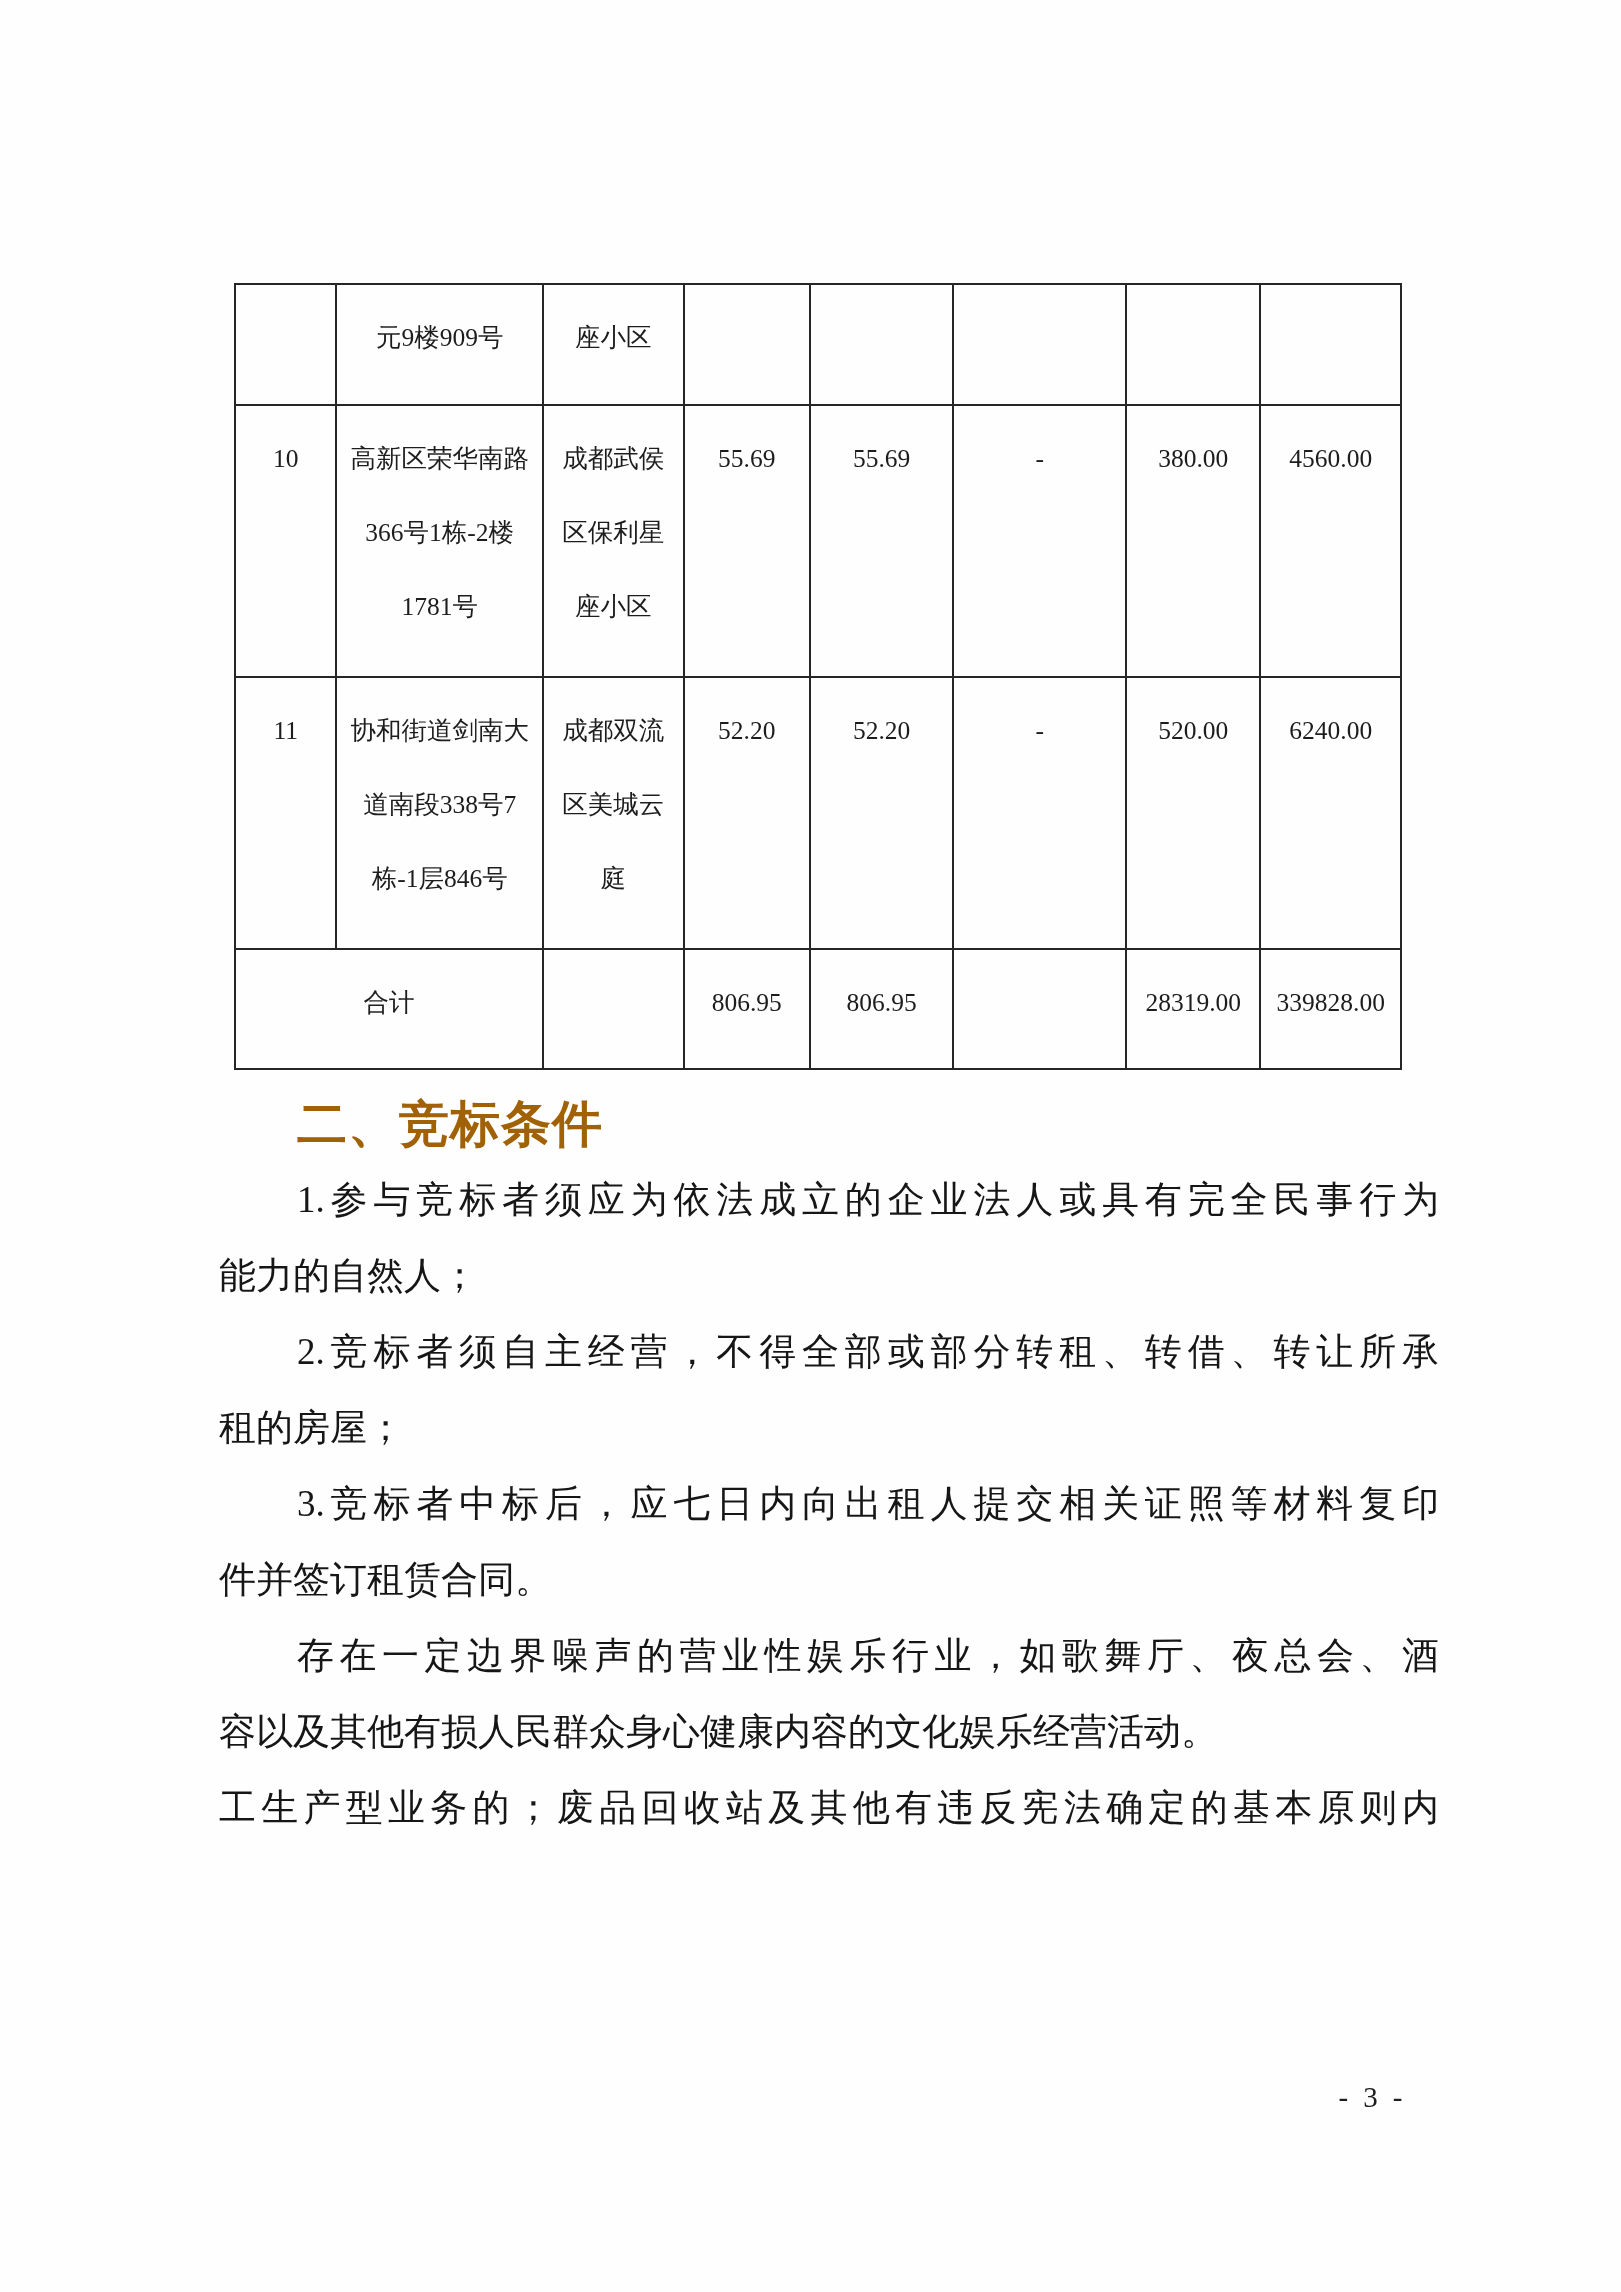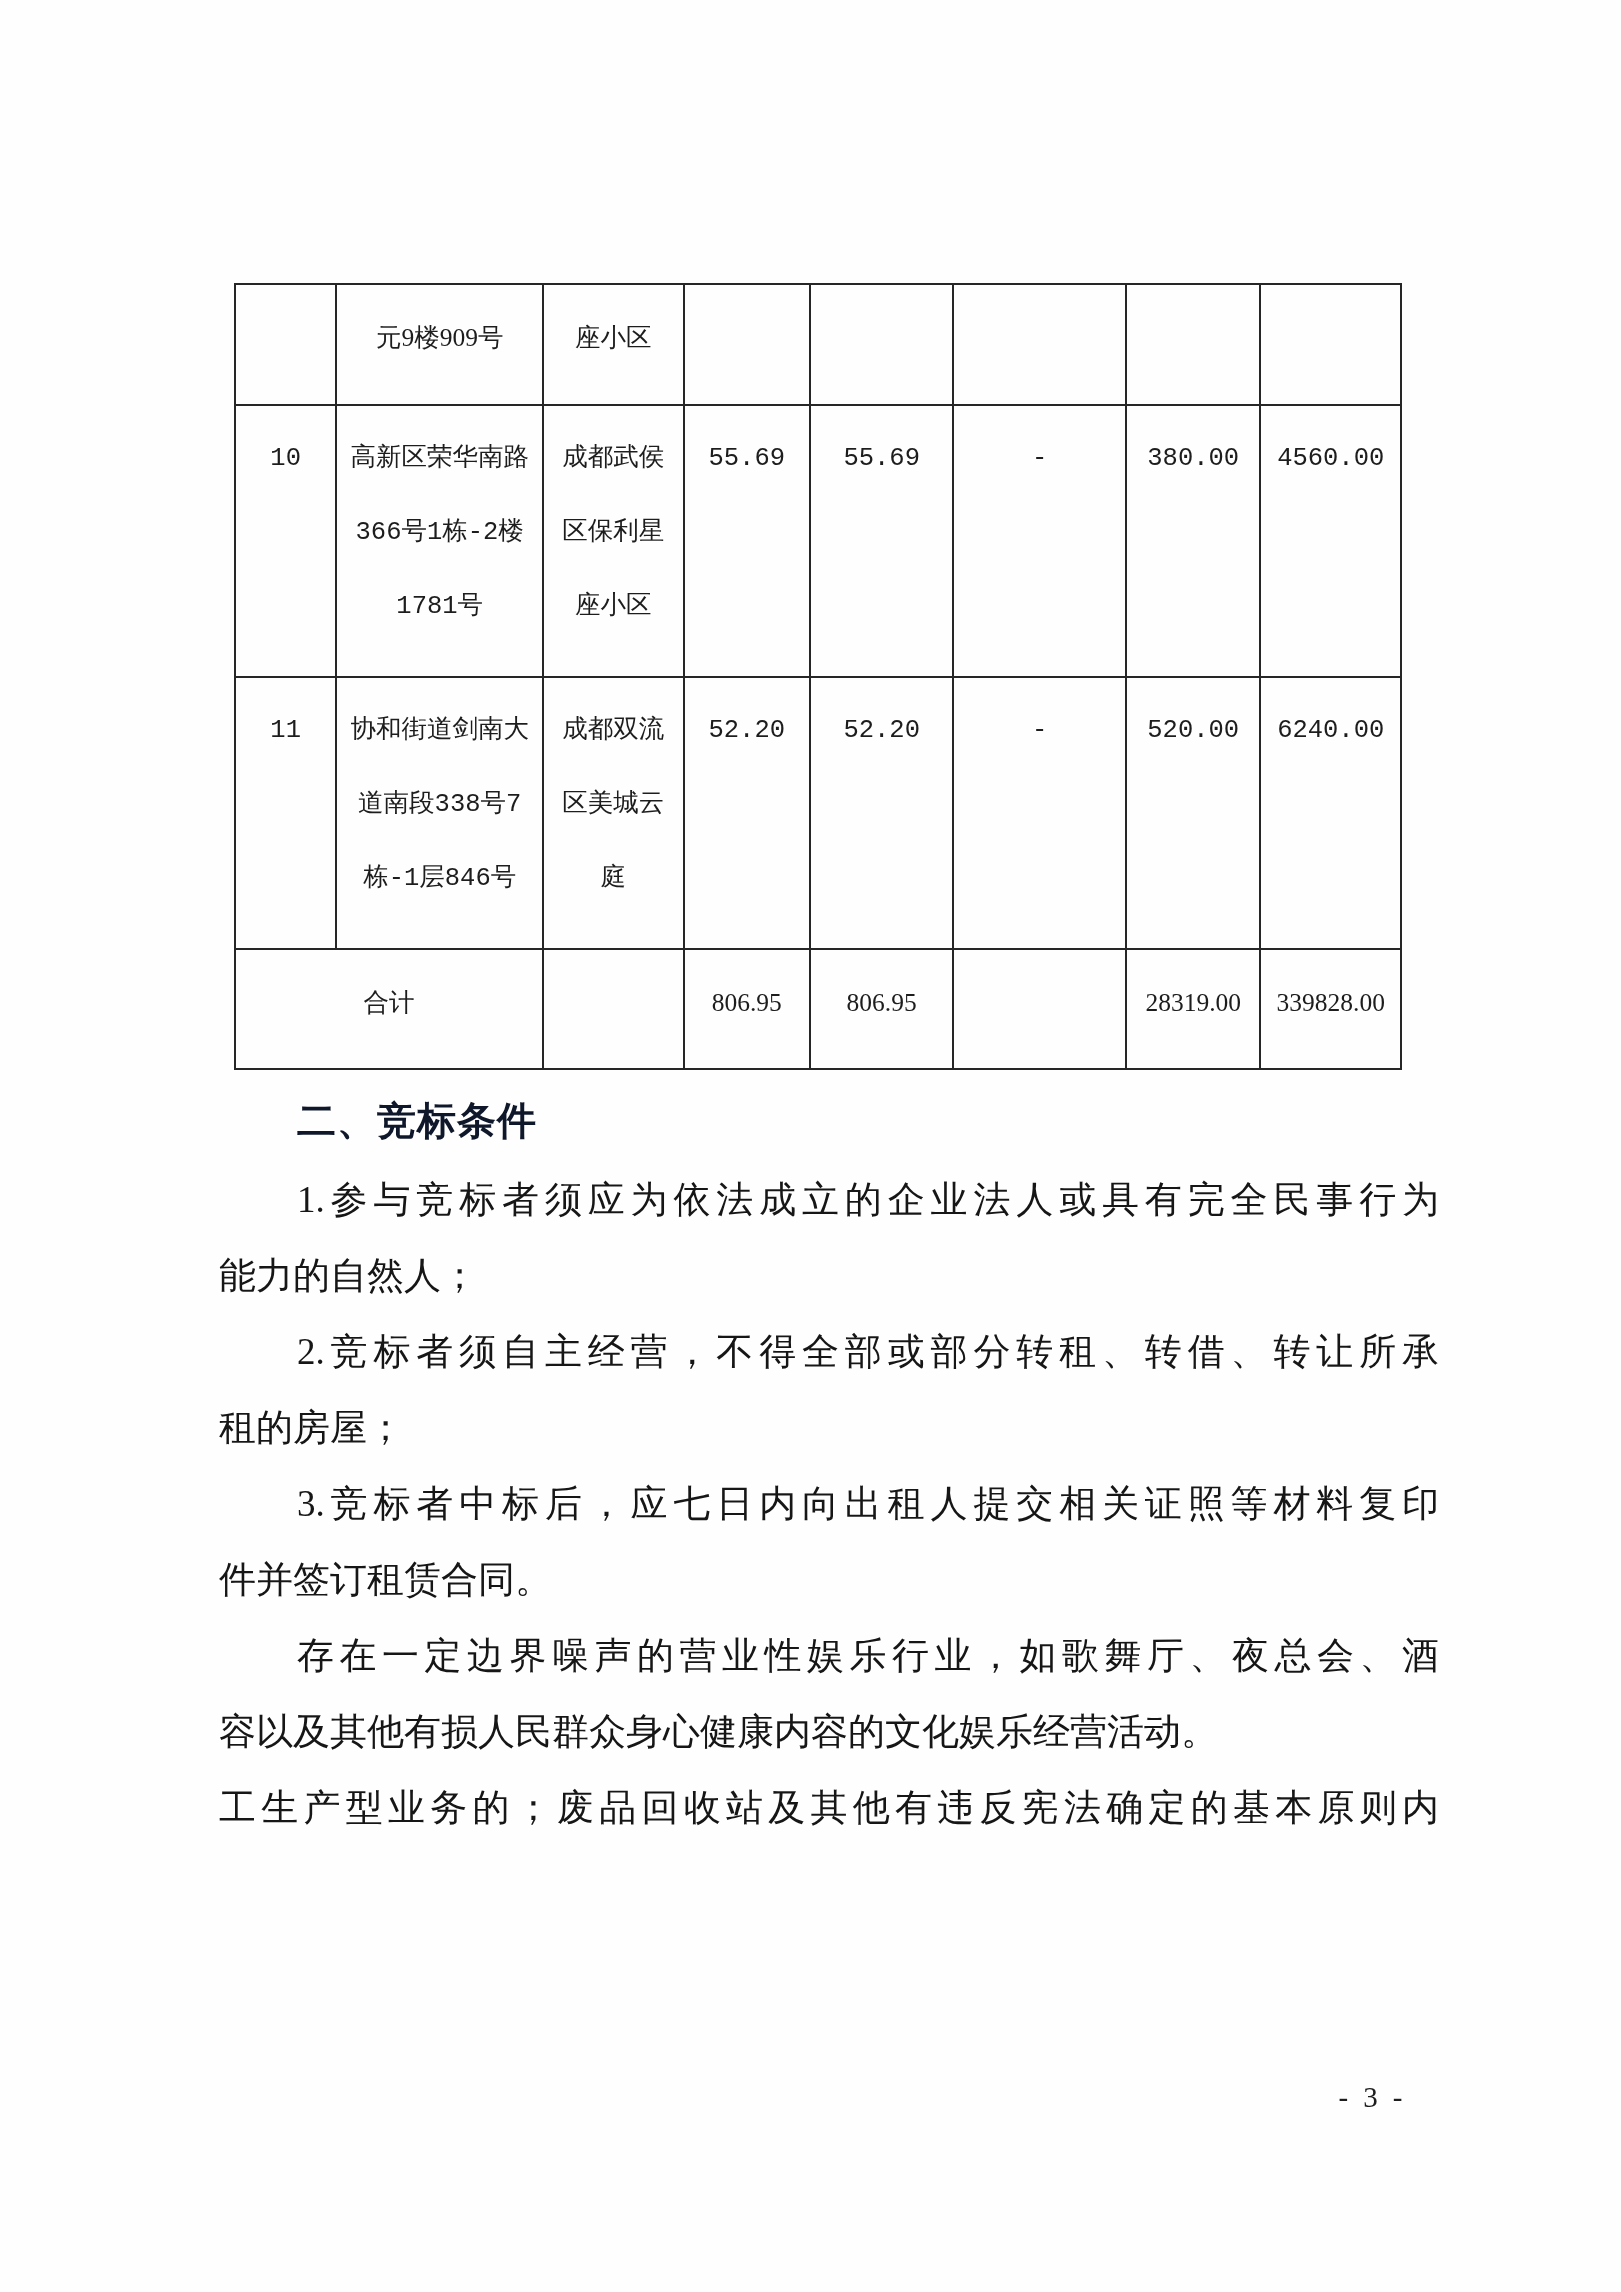--- a/index.html
+++ b/index.html
@@ -26,46 +26,46 @@
     border: 2.9px solid #262626;
     vertical-align: top;
     text-align: center;
     padding: 15.7px 3.9px 0 3.9px;
     font-size: 25.5px;
     line-height: 74px;
     color: #1d1d1d;
     overflow: hidden;
   }
   tr.r-part  { height: 121px; }
-  tr.r-main  { height: 272px; font-family: Liberation Mono, monospace; }
+  tr.r-main  { height: 272px; }
   tr.r-total { height: 120px; }
   .cell-line { display: block; }
 
   
   .content {
     position: absolute;
     left: 219px;
     top: 1086px;
     width: 1220px;
     font-size: 37px;
     line-height: 76px;
     color: #161616;
   }
   .content .line { display: block; }
   .indent { padding-left: 78px; }
   .just {
     text-align: justify;
     text-align-last: justify;
   }
   .heading {
-    font-family: Liberation Mono, monospace;
+    font-family: Liberation Sans, sans-serif;
     font-weight: bold;
-    font-size: 39px;
+    font-size: 50px;
     letter-spacing: 1px;
-    color: #0f172a;
+    color: #a16207;
   }
 
   
   .page-num {
     position: absolute;
     left: 1304px;
     top: 2060px;
     width: 137px;
     text-align: center;
     font-size: 29px;

